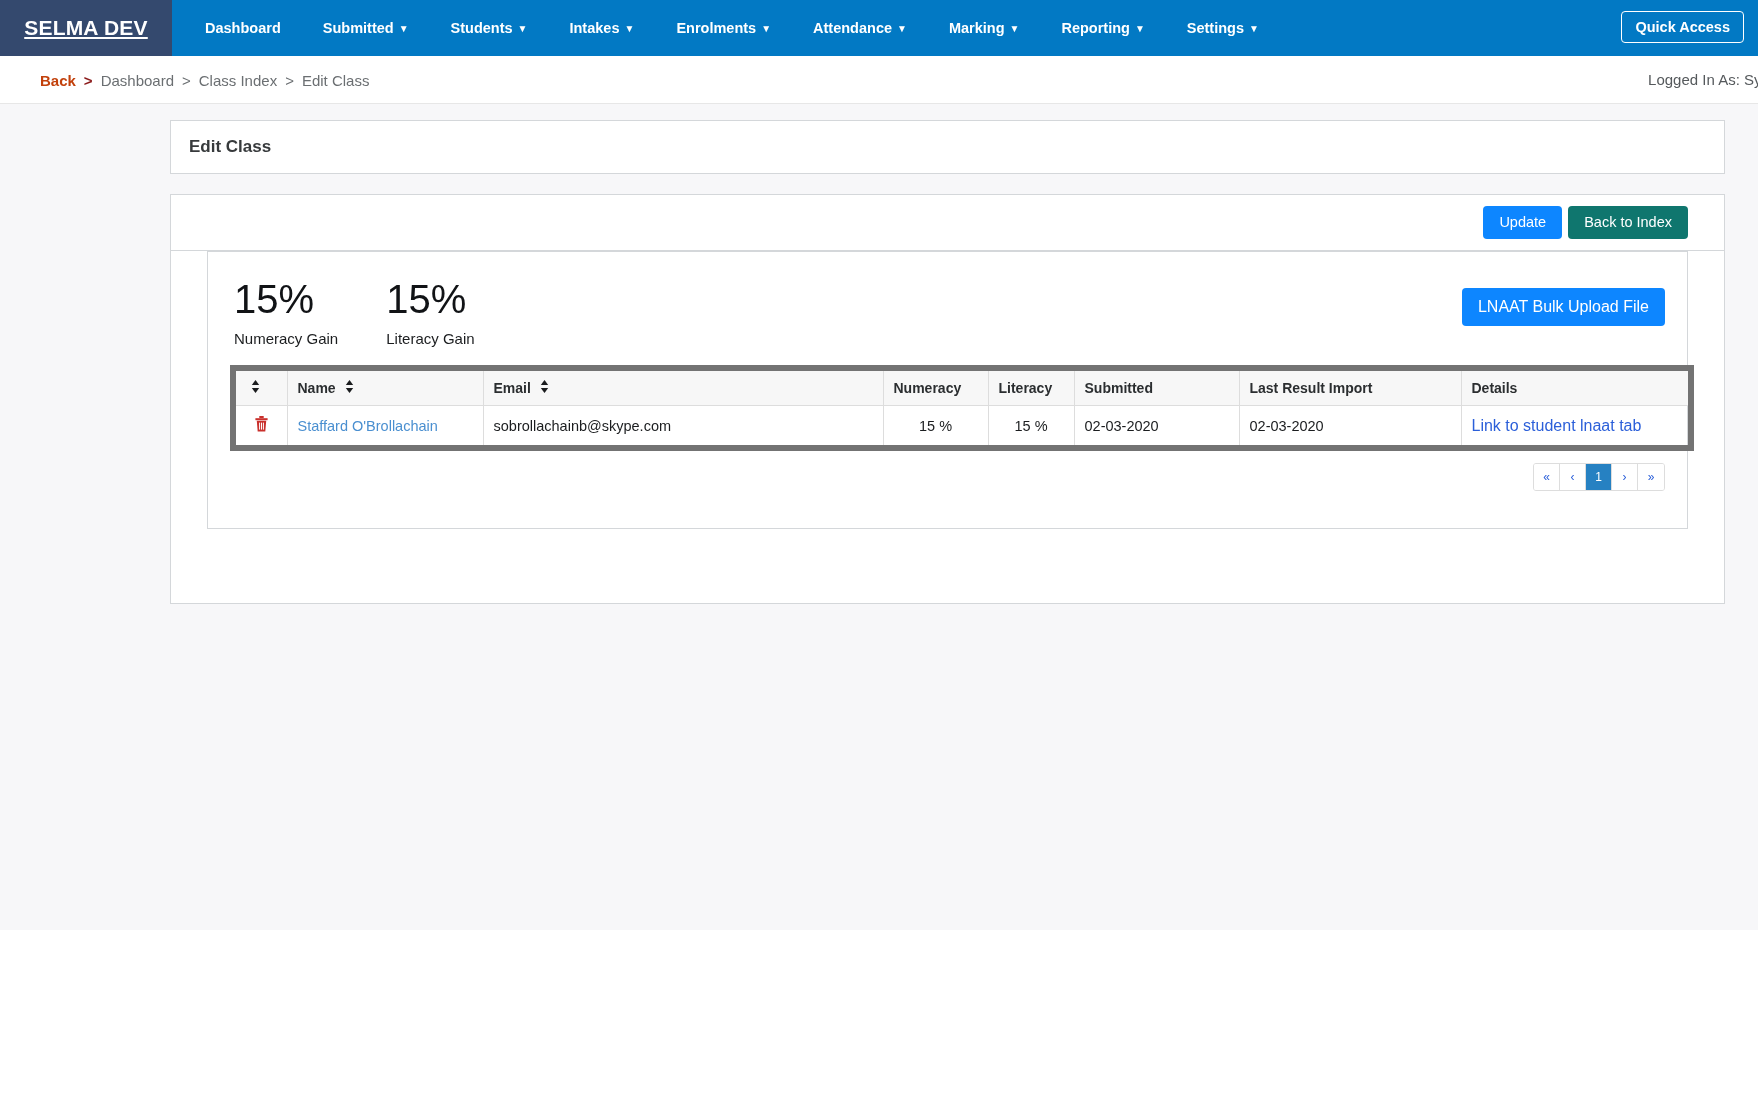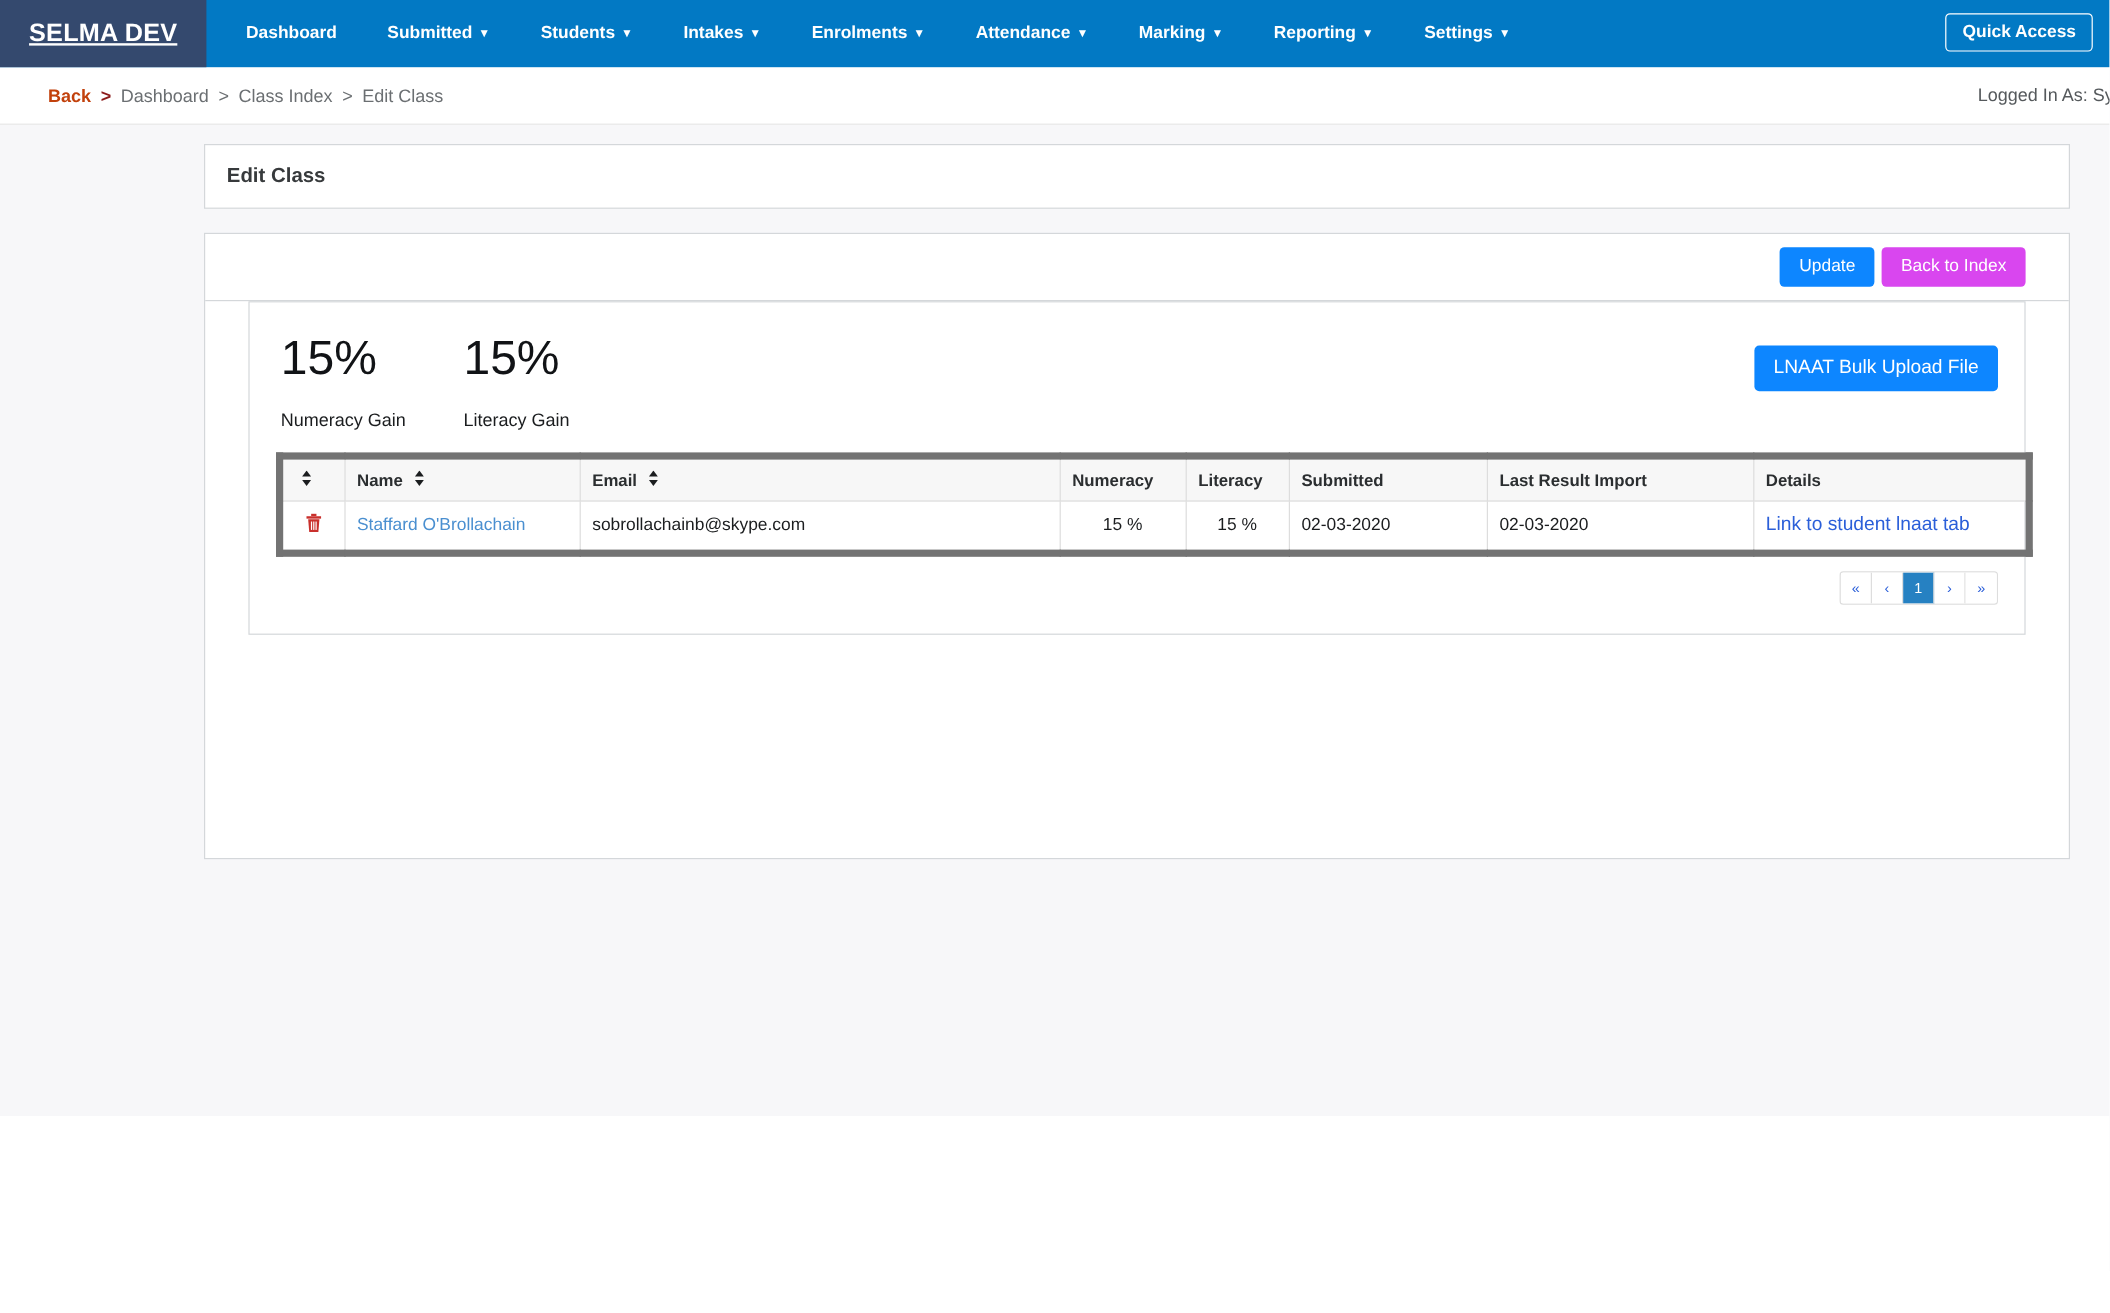--- a/index.html
+++ b/index.html
@@ -142,21 +142,21 @@
   .panel-title {
     font-size: 17px;
     font-weight: bold;
     color: #373a3c;
     padding: 16px 0 0 18px;
   }
 
   
   .panel-main {
     left: 170px; top: 194px;
-    width: 1555px; height: 522px;
+    width: 1555px; height: 410px;
   }
 
   .toolbar {
     height: 56px;
     border-bottom: 1px solid #d4d7da;
     display: flex;
     align-items: center;
     justify-content: flex-end;
     padding-right: 36px;
     gap: 6px;
@@ -165,21 +165,21 @@
     border: none;
     border-radius: 4px;
     font-size: 14.5px;
     color: #ffffff;
     padding: 9px 16px;
     cursor: pointer;
     font-family: "Liberation Sans", sans-serif;
     line-height: 1.1;
   }
   .btn-primary { background: #0d86ff; }
-  .btn-warning { background: #d946ef; }
+  .btn-warning { background: #0f766e; }
   .btn-upload { background: #0d86ff; font-size: 16px; padding: 10px 16px; }
 
   
   .tabs {
     position: relative;
     height: 47px;
     padding-left: 36px;
     display: flex;
     align-items: flex-end;
   }
@@ -222,21 +222,21 @@
   .stat { margin-right: 48px; }
   .stat-value {
     font-size: 40px;
     color: #111316;
     line-height: 1.05;
     font-weight: normal;
   }
   .stat-label {
     font-size: 15px;
     color: #1b1d1f;
-    margin-top: 22px;
+    margin-top: 10px;
   }
   .upload-wrap {
     position: absolute;
     right: 22px;
     top: 36px;
     text-decoration: underline;
   }
 
   
   .tbl-wrap { margin: 18px 22px 0 22px; }

